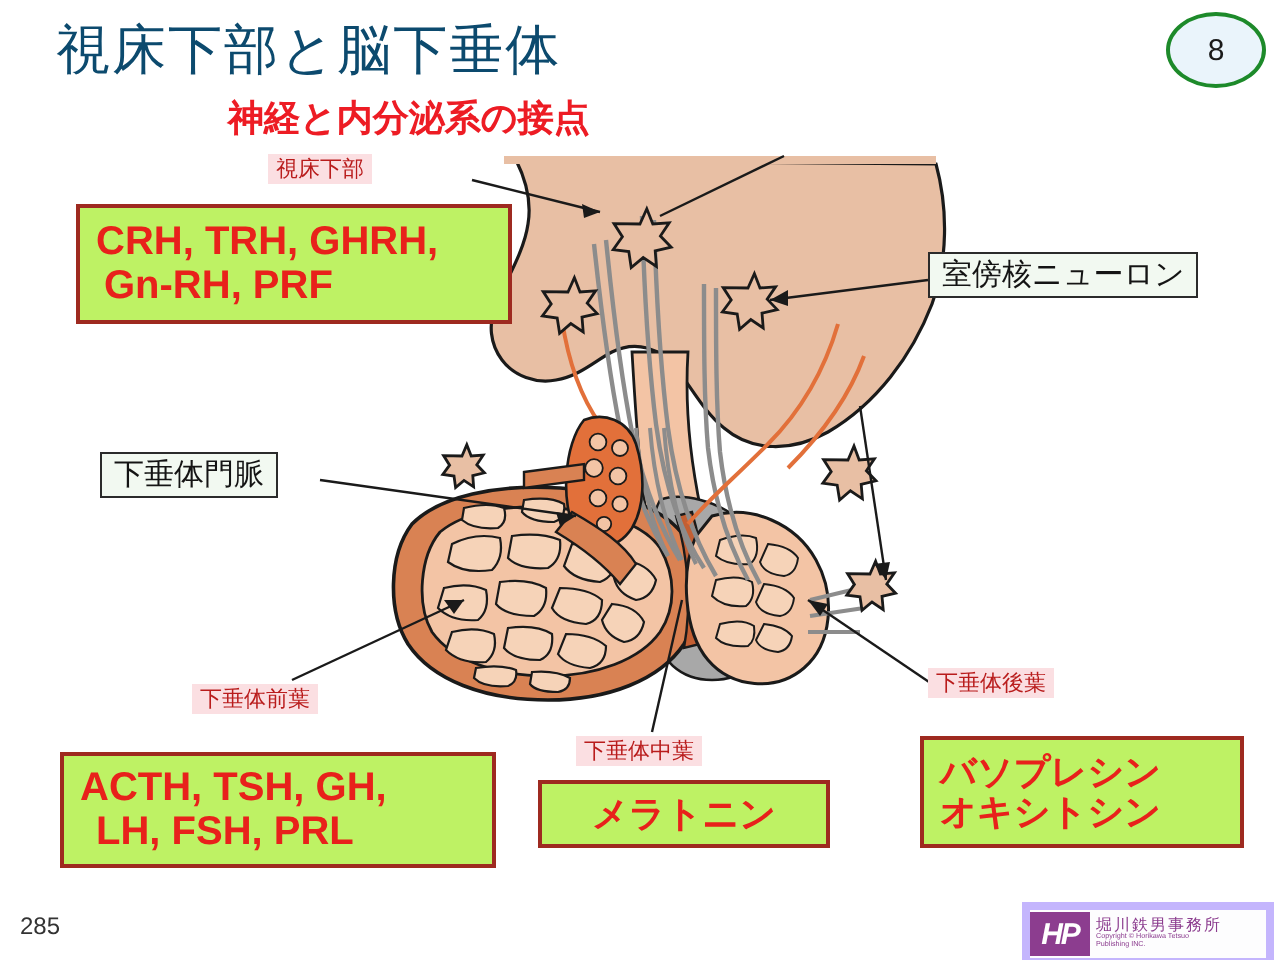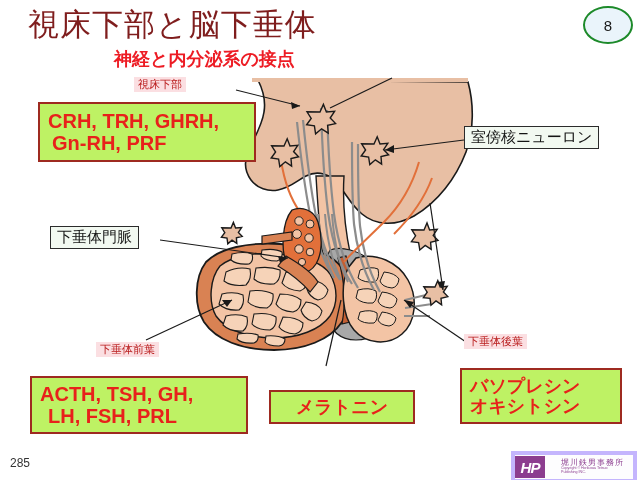--- a/index.html
+++ b/index.html
@@ -9,22 +9,22 @@
     background:#ffffff;
     font-family:"Liberation Sans","DejaVu Sans",sans-serif;
     overflow:hidden;
     position:relative;
   }
   .slide{position:absolute;left:0;top:0;width:640px;height:480px;}
 
   
   #slide-title{
     position:absolute;left:28px;top:8px;
-    font-size:31px;line-height:34px;
-    color:#7f1d1d;letter-spacing:1px;
+    font-size:27px;line-height:34px;
+    color:#0c4a6e;letter-spacing:1px;
     white-space:nowrap;
   }
   #subtitle{
     position:absolute;left:114px;top:48px;
     font-size:18px;line-height:22px;font-weight:bold;
     color:#ed1c24;white-space:nowrap;text-align:right;
   }
 
   
   #slide-number-badge{
@@ -49,21 +49,21 @@
     display:flex;align-items:center;
     overflow:hidden;
   }
   #footer-logo .mark{
     width:30px;height:22px;flex:0 0 30px;
     background:#8c3d8f;color:#fff;
     font-size:15px;font-weight:bold;font-style:italic;
     display:flex;align-items:center;justify-content:center;
     letter-spacing:-1px;
   }
-  #footer-logo .txt{padding-left:16px;line-height:1.0;}
+  #footer-logo .txt{padding-left:3px;line-height:1.0;}
   #footer-logo .cjk{font-size:8px;color:#8c3d8f;letter-spacing:1px;white-space:nowrap;}
   #footer-logo .en{font-size:3.6px;color:#8c3d8f;white-space:nowrap;transform:scale(1.0);}
 
   
   .lbl{
     position:absolute;
     box-sizing:border-box;
     white-space:nowrap;
     display:flex;align-items:center;justify-content:center;
   }
@@ -297,20 +297,21 @@
   <div class="lbl pinklbl" id="lbl-hypothalamus">視床下部</div>
 
 
   <div class="lbl callout" id="lbl-paraventricular">室傍核ニューロン</div>
 
 
   <div class="lbl callout" id="lbl-portal">下垂体門脈</div>
 
   <div class="lbl pinklbl" id="lbl-anterior">下垂体前葉</div>
 
+  <div class="lbl pinklbl" id="lbl-middle">下垂体中葉</div>
 
   <div class="lbl pinklbl" id="lbl-posterior">下垂体後葉</div>
 
   <div class="lbl hormone" id="lbl-crh">
     <span>CRH, TRH, GHRH,</span>
     <span>Gn-RH,  PRF</span>
   </div>
 
   <div class="lbl hormone" id="lbl-acth">
     <span>ACTH, TSH, GH,</span>

